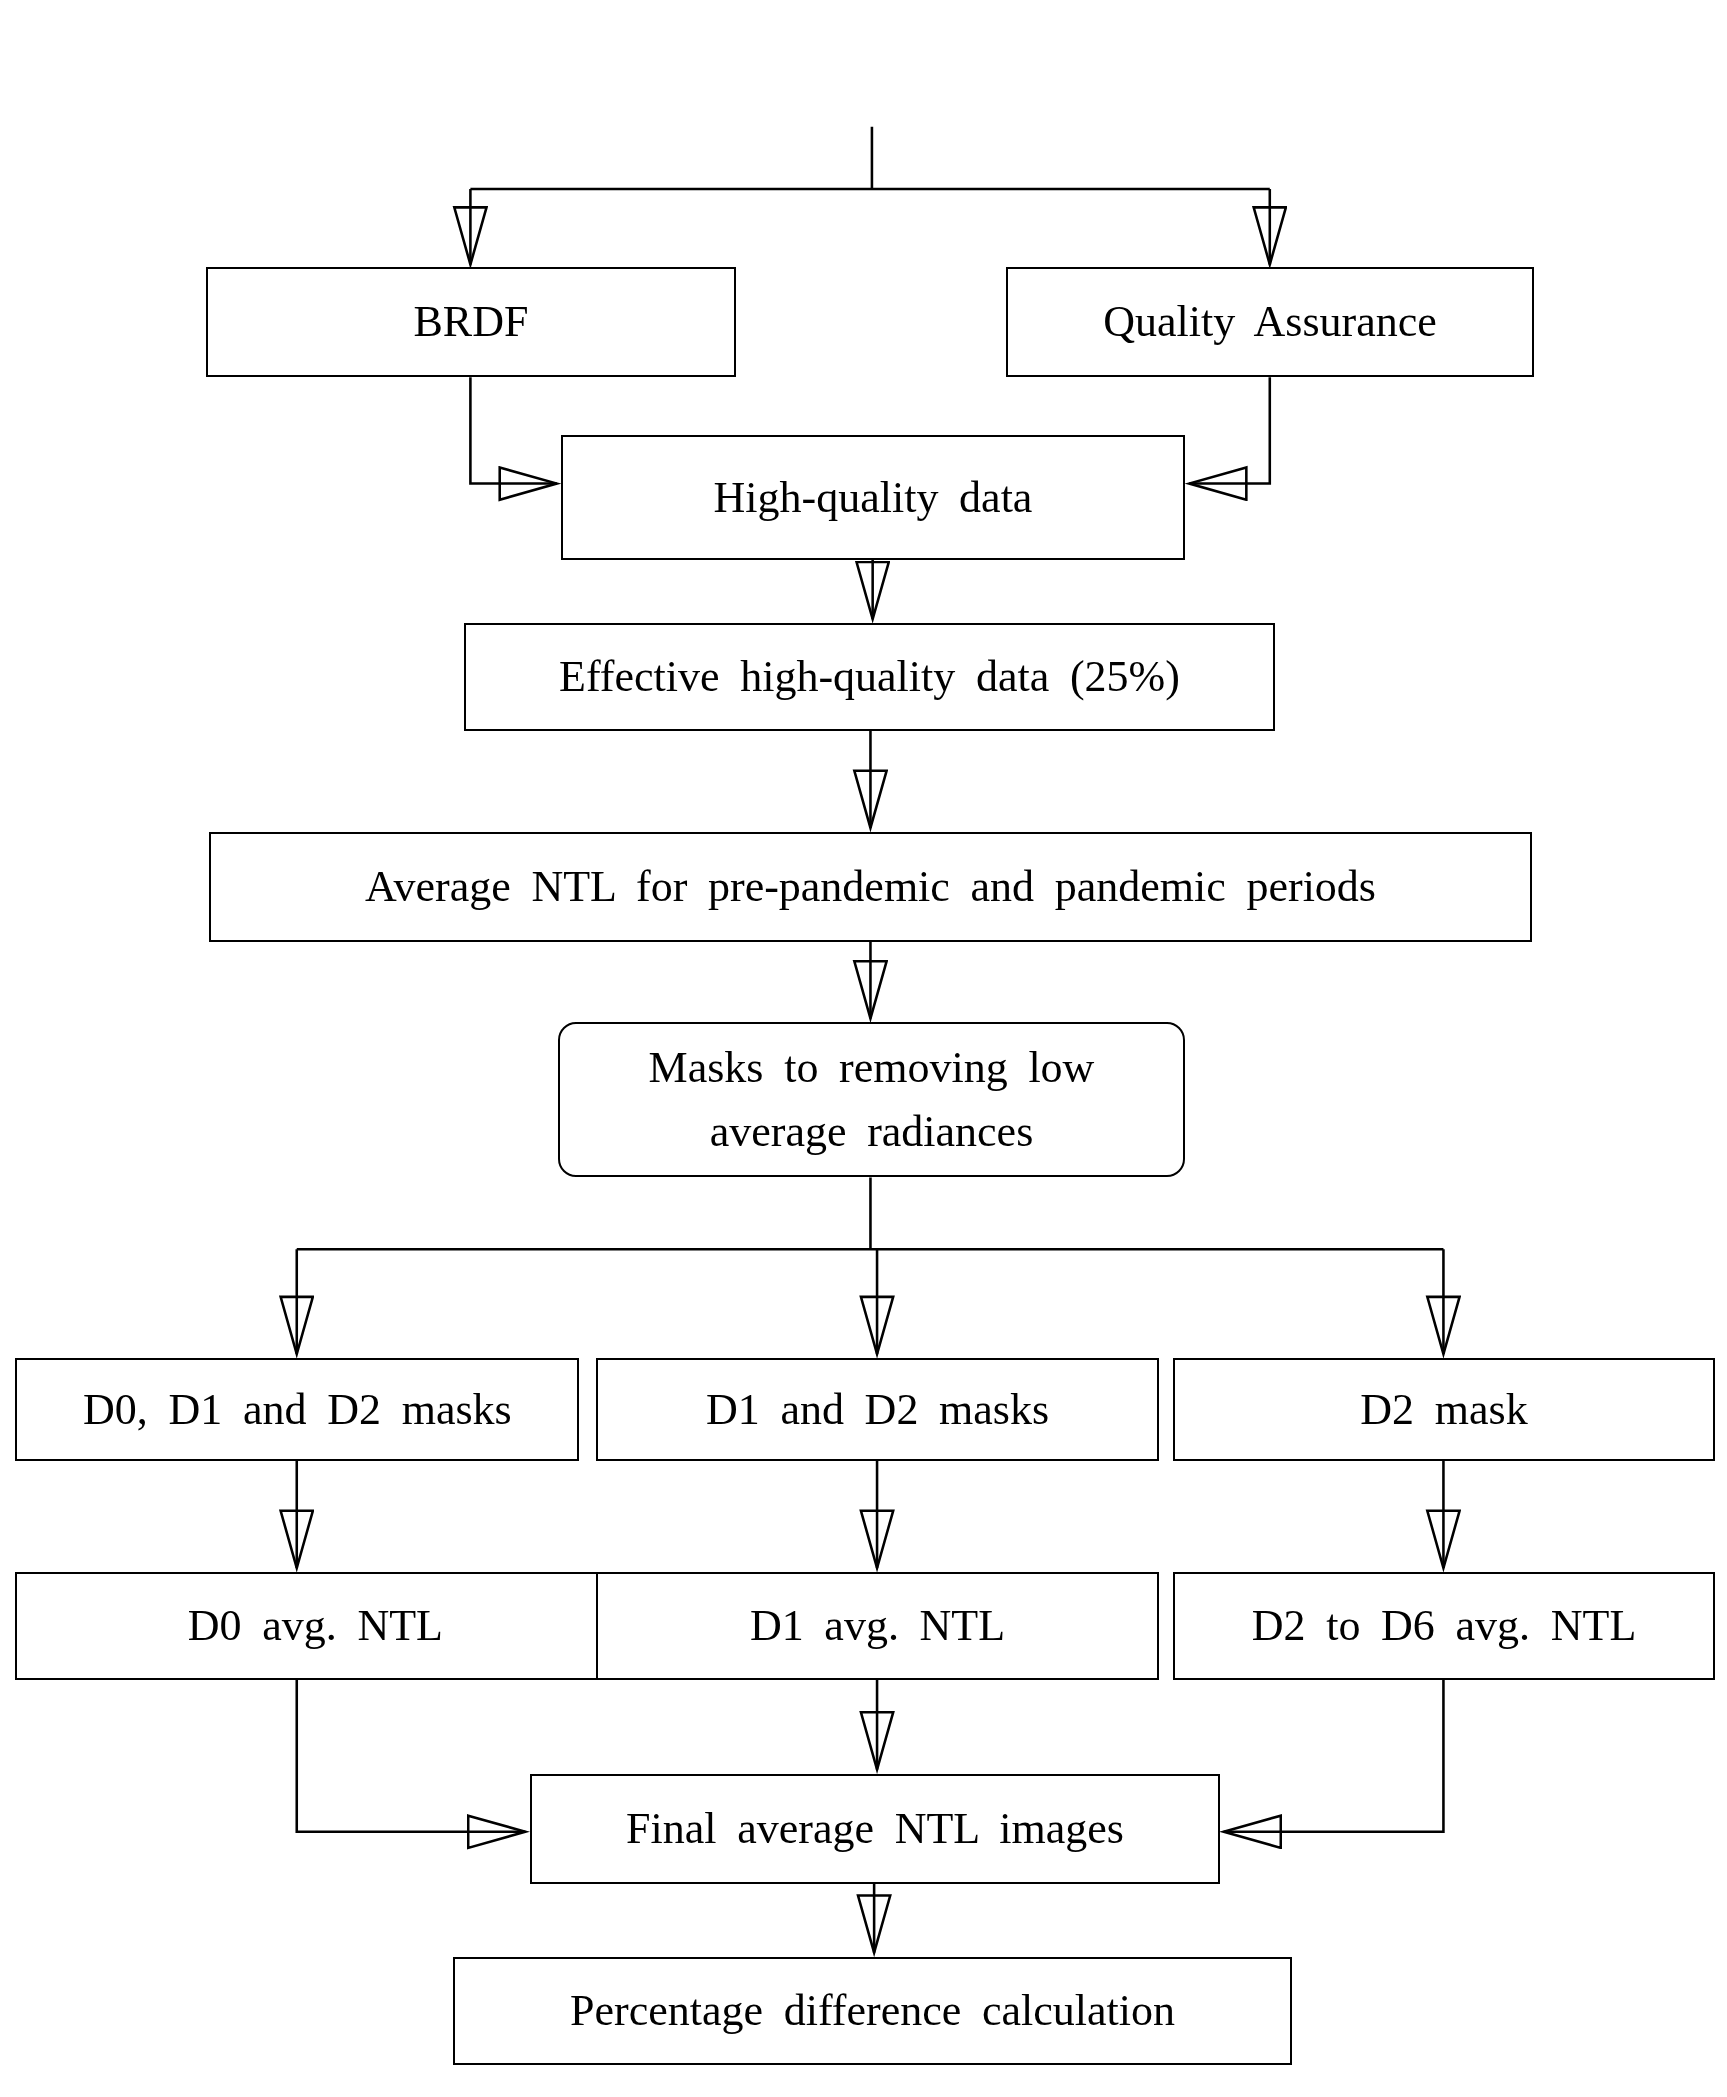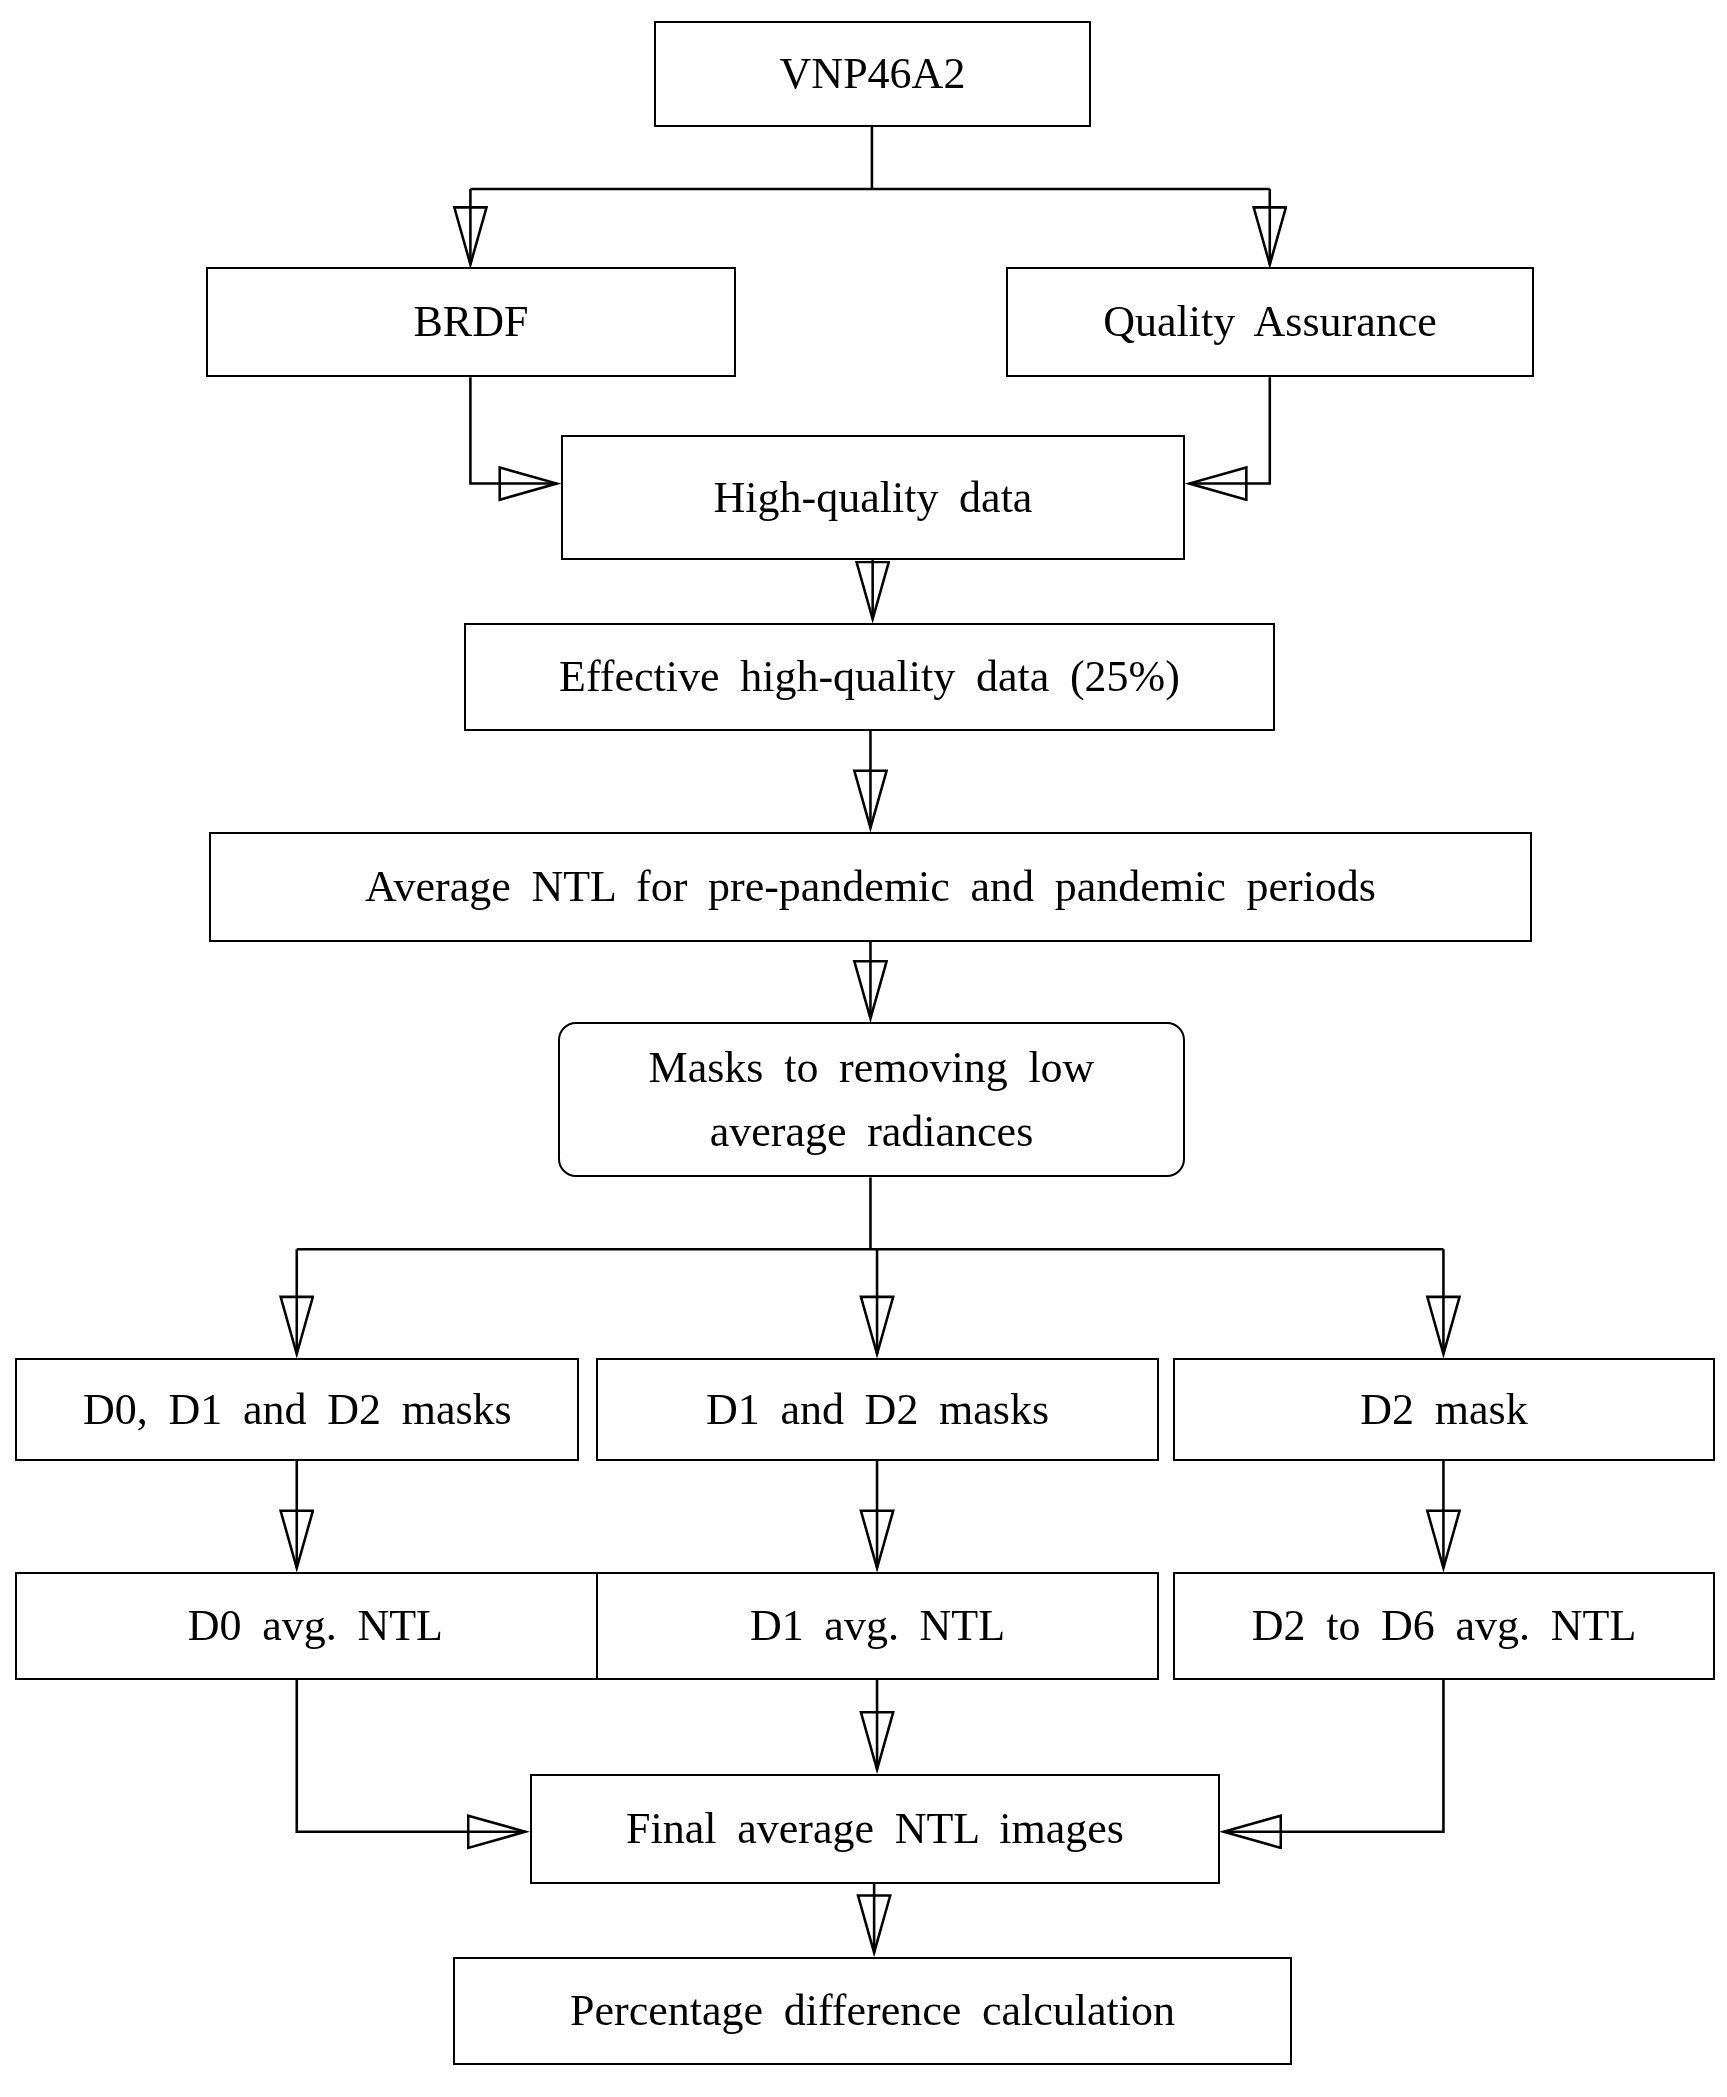--- a/index.html
+++ b/index.html
@@ -83,23 +83,20 @@
     <path d="M1197,1993 V2140" marker-end="url(#arrow)"></path>
     <path d="M1970,1993 V2140" marker-end="url(#arrow)"></path>
 
     <path d="M405,2292 V2500 H717" marker-end="url(#arrow)"></path>
     <path d="M1970,2292 V2500 H1670" marker-end="url(#arrow)"></path>
     <path d="M1197,2292 V2415" marker-end="url(#arrow)"></path>
 
     <path d="M1193,2570 V2665" marker-end="url(#arrow)"></path>
   </svg>
 
-  <div class="node" style="left:654px; top:20.5px; width:437px; height:106px;">
-    <span class="lbl">VNP46A2</span>
-  </div>
 
   <div class="node" style="left:206px; top:267px; width:530px; height:110px;">
     <span class="lbl">BRDF</span>
   </div>
 
   <div class="node" style="left:561px; top:435px; width:624px; height:125px;">
     <span class="lbl">High-quality data</span>
   </div>
 
   <div class="node" style="left:1006px; top:267px; width:528px; height:110px;">

